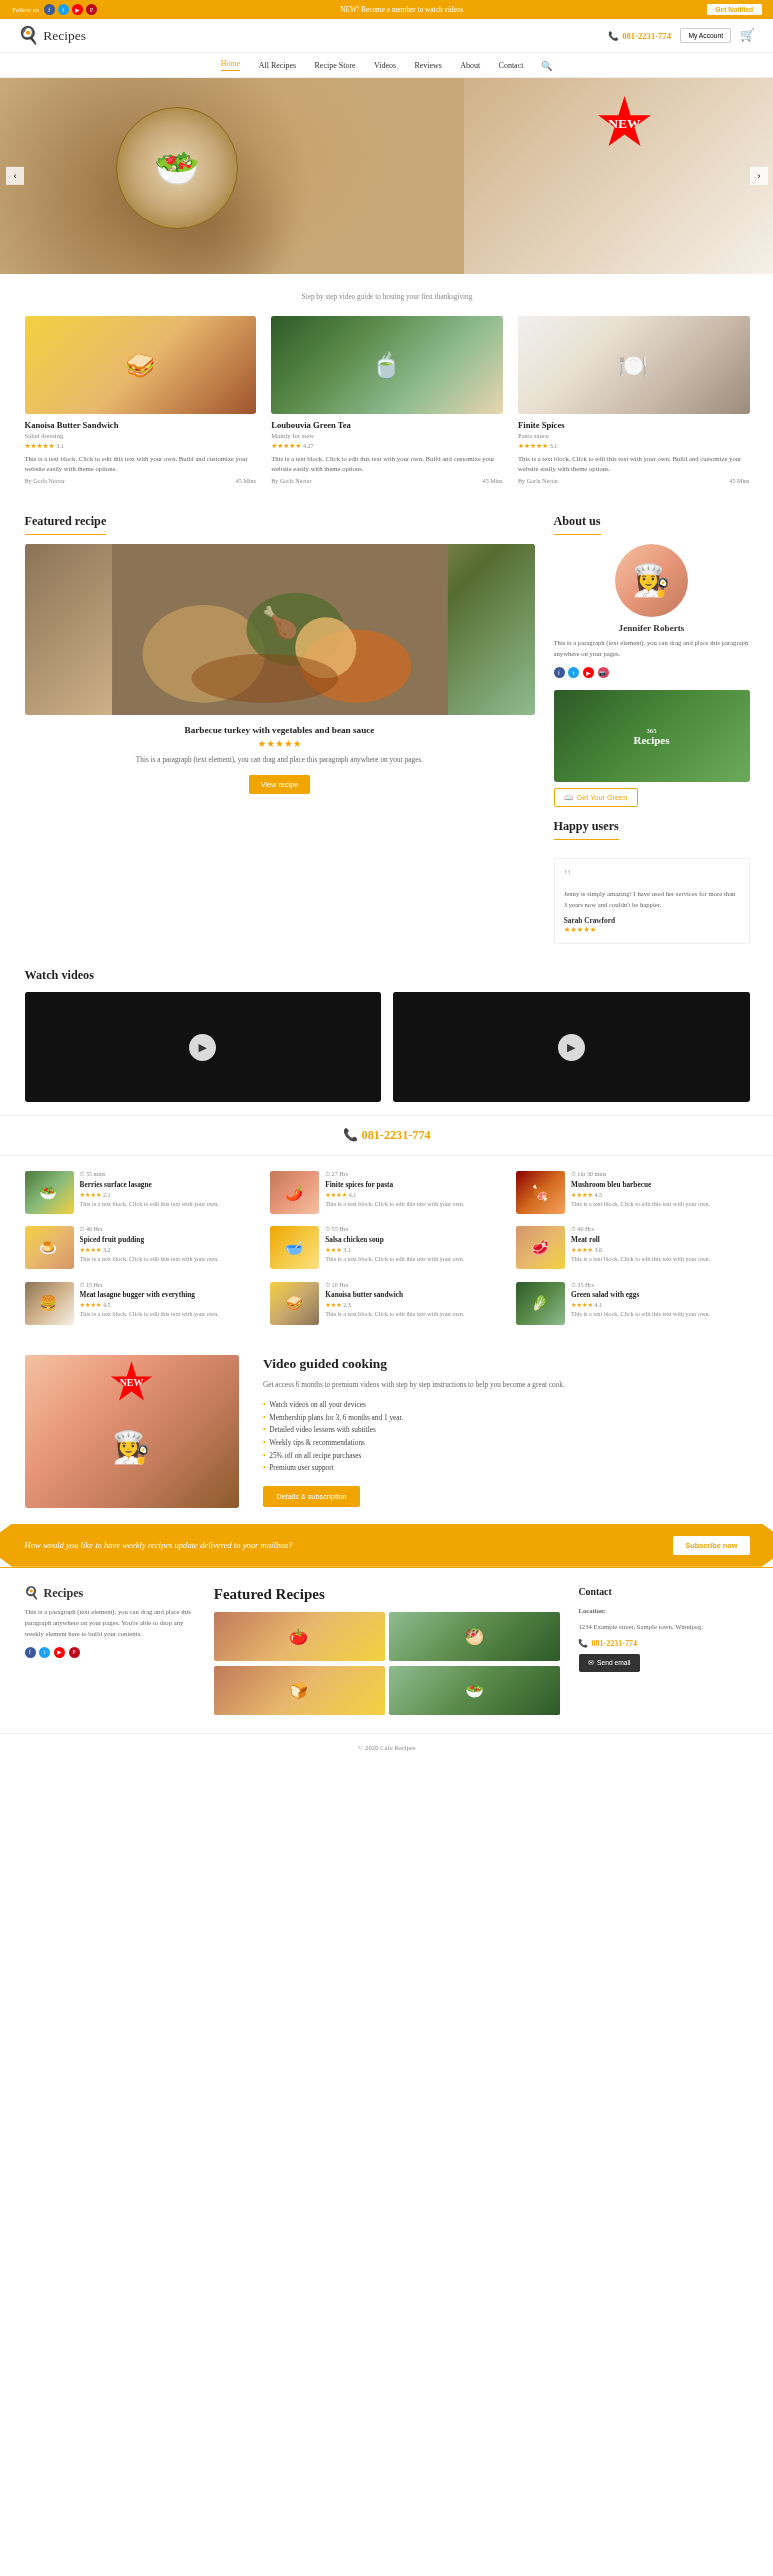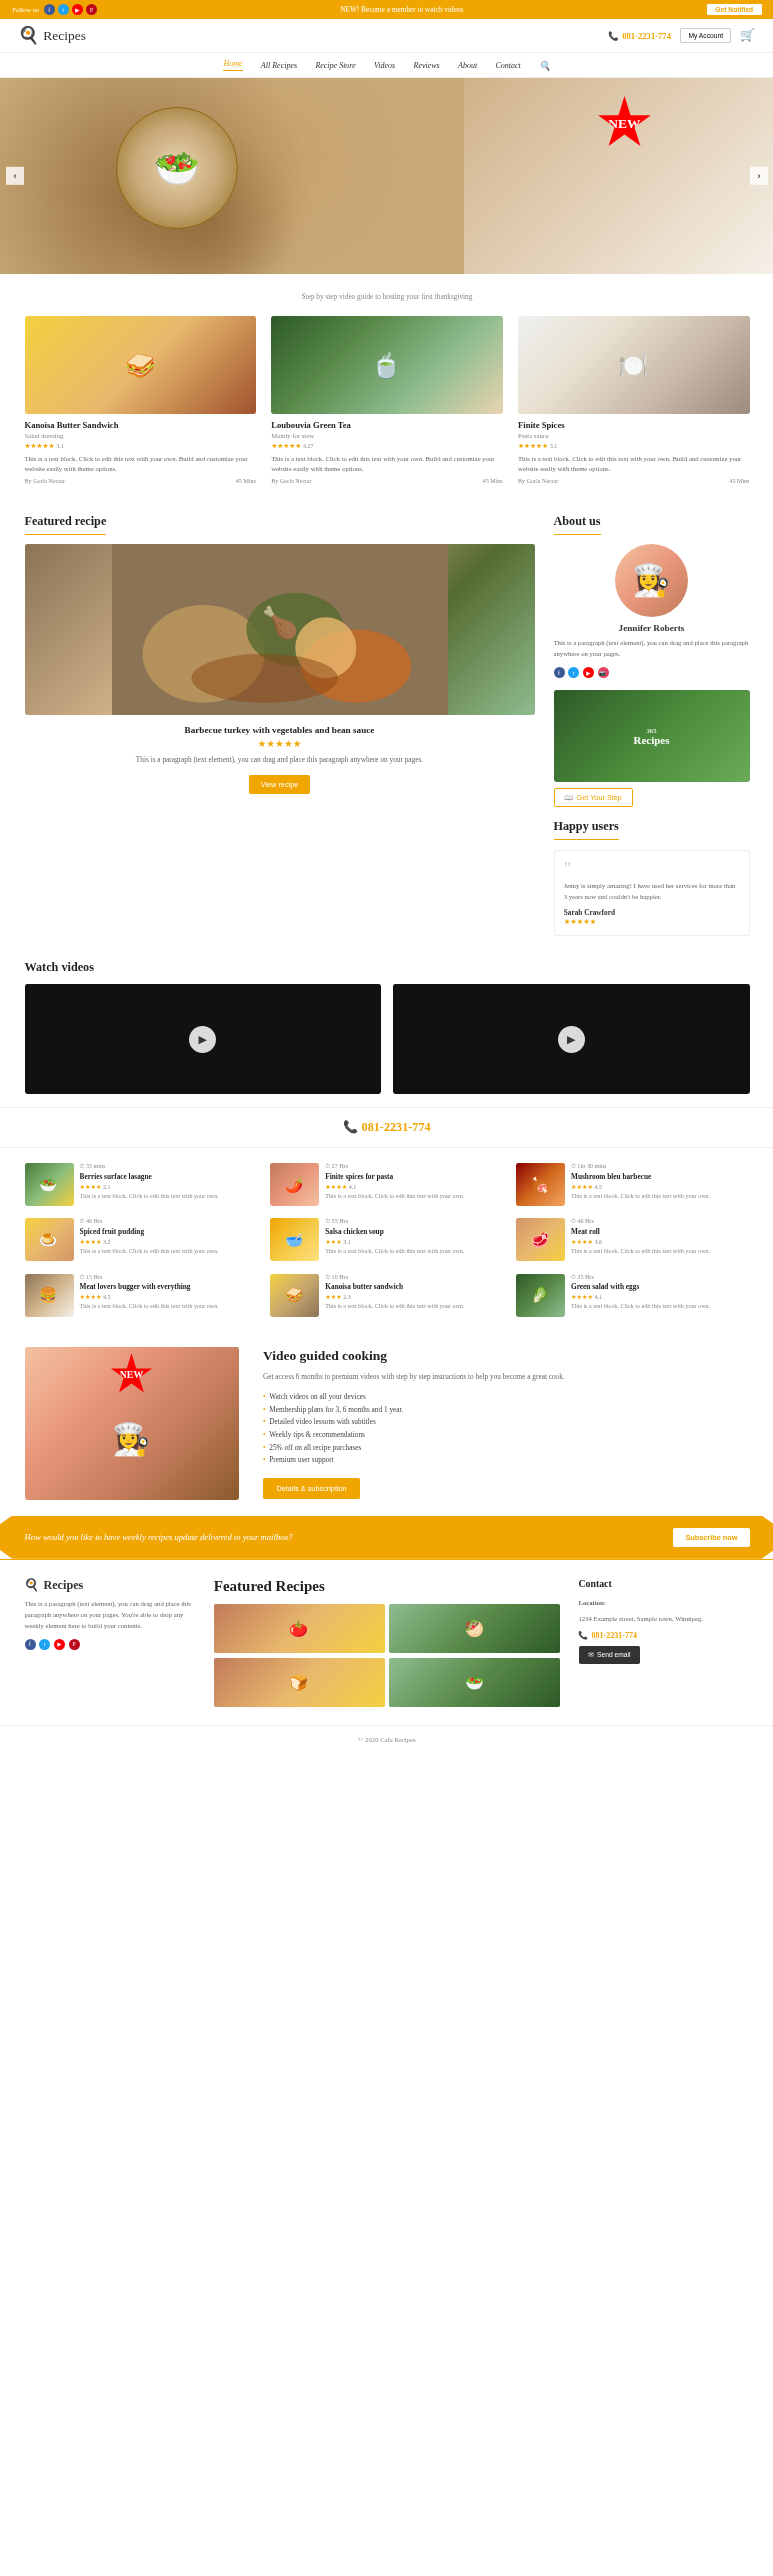--- a/index.html
+++ b/index.html
@@ -63,21 +63,20 @@
 
     
     .nav {
       display: flex;
       align-items: center;
       justify-content: center;
       gap: 18.3px;
       padding: 6.1px 0;
       border-bottom: 0.6px solid #eee;
       font-size: 8px;
-      font-style: italic;
     }
     .nav-item { cursor: pointer; color: #333; }
     .nav-item.active { color: #f0a500; border-bottom: 1.2px solid #f0a500; padding-bottom: 1.2px; }
     .nav-search { cursor: pointer; font-size: 9.2px; }
 
     
     .hero {
       position: relative;
       height: 196px;
       background: linear-gradient(135deg, #8B7355 0%, #D2B48C 50%, #f5f0e8 100%);
@@ -311,21 +310,21 @@
       border-radius: 1.8px;
     }
 
     
     .happy-users-section {
       margin-top: 12.2px;
     }
     .happy-users-title {
       font-size: 12.2px;
       font-weight: bold;
-      margin-bottom: 10px;
+      margin-bottom: 18px;
       color: #222;
       border-bottom: 1.8px solid #f0a500;
       padding-bottom: 4.9px;
       display: inline-block;
     }
     .testimonial {
       background: #fff;
       padding: 9.2px;
       border: 0.6px solid #eee;
       border-radius: 2.4px;
@@ -739,21 +738,21 @@
       </div>
       <div class="about-book-img">
         <div style="font-size:7.3px;font-weight:bold;text-align:center;padding:6.1px;">
           <div style="font-size:6.7px;opacity:0.8;">365</div>
           <div style="font-size:11px;">Recipes</div>
         </div>
       </div>
       <div style="text-align:center;">
         <button class="get-copy-btn">
           <span>📖</span>
-          <span>Get Your Step</span>
+          <span>Get Your Green</span>
         </button>
       </div>
     </div>
 
     <div class="happy-users-section">
       <div class="happy-users-title">Happy users</div>
       <div class="testimonial">
         <div class="quote-mark">"</div>
         <div class="testimonial-text">Jenny is simply amazing! I have used her services for more than 3 years now and couldn't be happier.</div>
         <div class="testimonial-author">Sarah Crawford</div>
@@ -840,21 +839,21 @@
         <div class="popular-name">Meat roll</div>
         <div class="popular-stars"><span>★★★★</span> <span style="color:#888;font-size:6.1px;">3.6</span></div>
         <div class="popular-desc">This is a text block. Click to edit this text with your own.</div>
       </div>
     </div>
 
     <div class="popular-item">
       <div class="popular-img pi-7">🍔</div>
       <div class="popular-info">
         <div class="popular-meta">⏱ <span>15 Hrs</span></div>
-        <div class="popular-name">Meat lovers bugger with everything</div>
+        <div class="popular-name">Meat lasagne bugger with everything</div>
         <div class="popular-stars"><span>★★★★</span> <span style="color:#888;font-size:6.1px;">4.5</span></div>
         <div class="popular-desc">This is a text block. Click to edit this text with your own.</div>
       </div>
     </div>
 
     <div class="popular-item">
       <div class="popular-img pi-8">🥪</div>
       <div class="popular-info">
         <div class="popular-meta">⏱ <span>10 Hrs</span></div>
         <div class="popular-name">Kanoisa butter sandwich</div>

